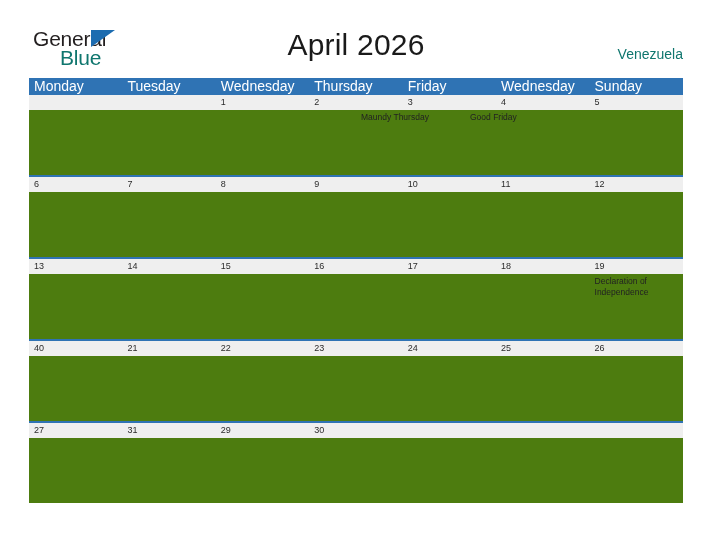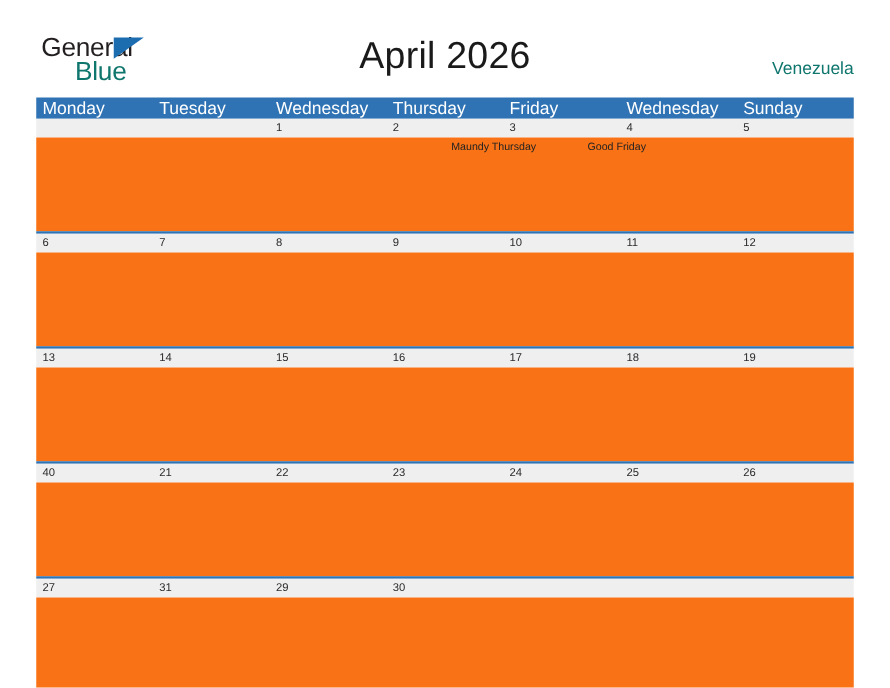--- a/index.html
+++ b/index.html
@@ -137,22 +137,22 @@
     box-sizing: border-box;
     padding-left: 5px;
     font-size: 9px;
     line-height: 15px;
     color: #2b2b2b;
   }
 
   .event-row {
     display: flex;
     width: 100%;
-    background: #f97316;
-    height: 75px;
+    background: #4d7c0f;
+    height: 65px;
   }
   .event-cell {
     flex: 1 1 0;
     box-sizing: border-box;
     padding: 2px 6px 0 5px;
     font-size: 8.5px;
     line-height: 11px;
     color: #222222;
     overflow: hidden;
   }
@@ -248,20 +248,23 @@
             <div class="date-cell">18</div>
             <div class="date-cell">19</div>
           </div>
           <div class="event-row">
             <div class="event-cell"></div>
             <div class="event-cell"></div>
             <div class="event-cell"></div>
             <div class="event-cell"></div>
             <div class="event-cell"></div>
             <div class="event-cell"></div>
+            <div class="event-cell">
+              <span class="event-item">Declaration of Independence</span>
+            </div>
           </div>
         </div>
         <div class="week">
           <div class="week-rule"></div>
           <div class="date-row">
             <div class="date-cell">40</div>
             <div class="date-cell">21</div>
             <div class="date-cell">22</div>
             <div class="date-cell">23</div>
             <div class="date-cell">24</div>

